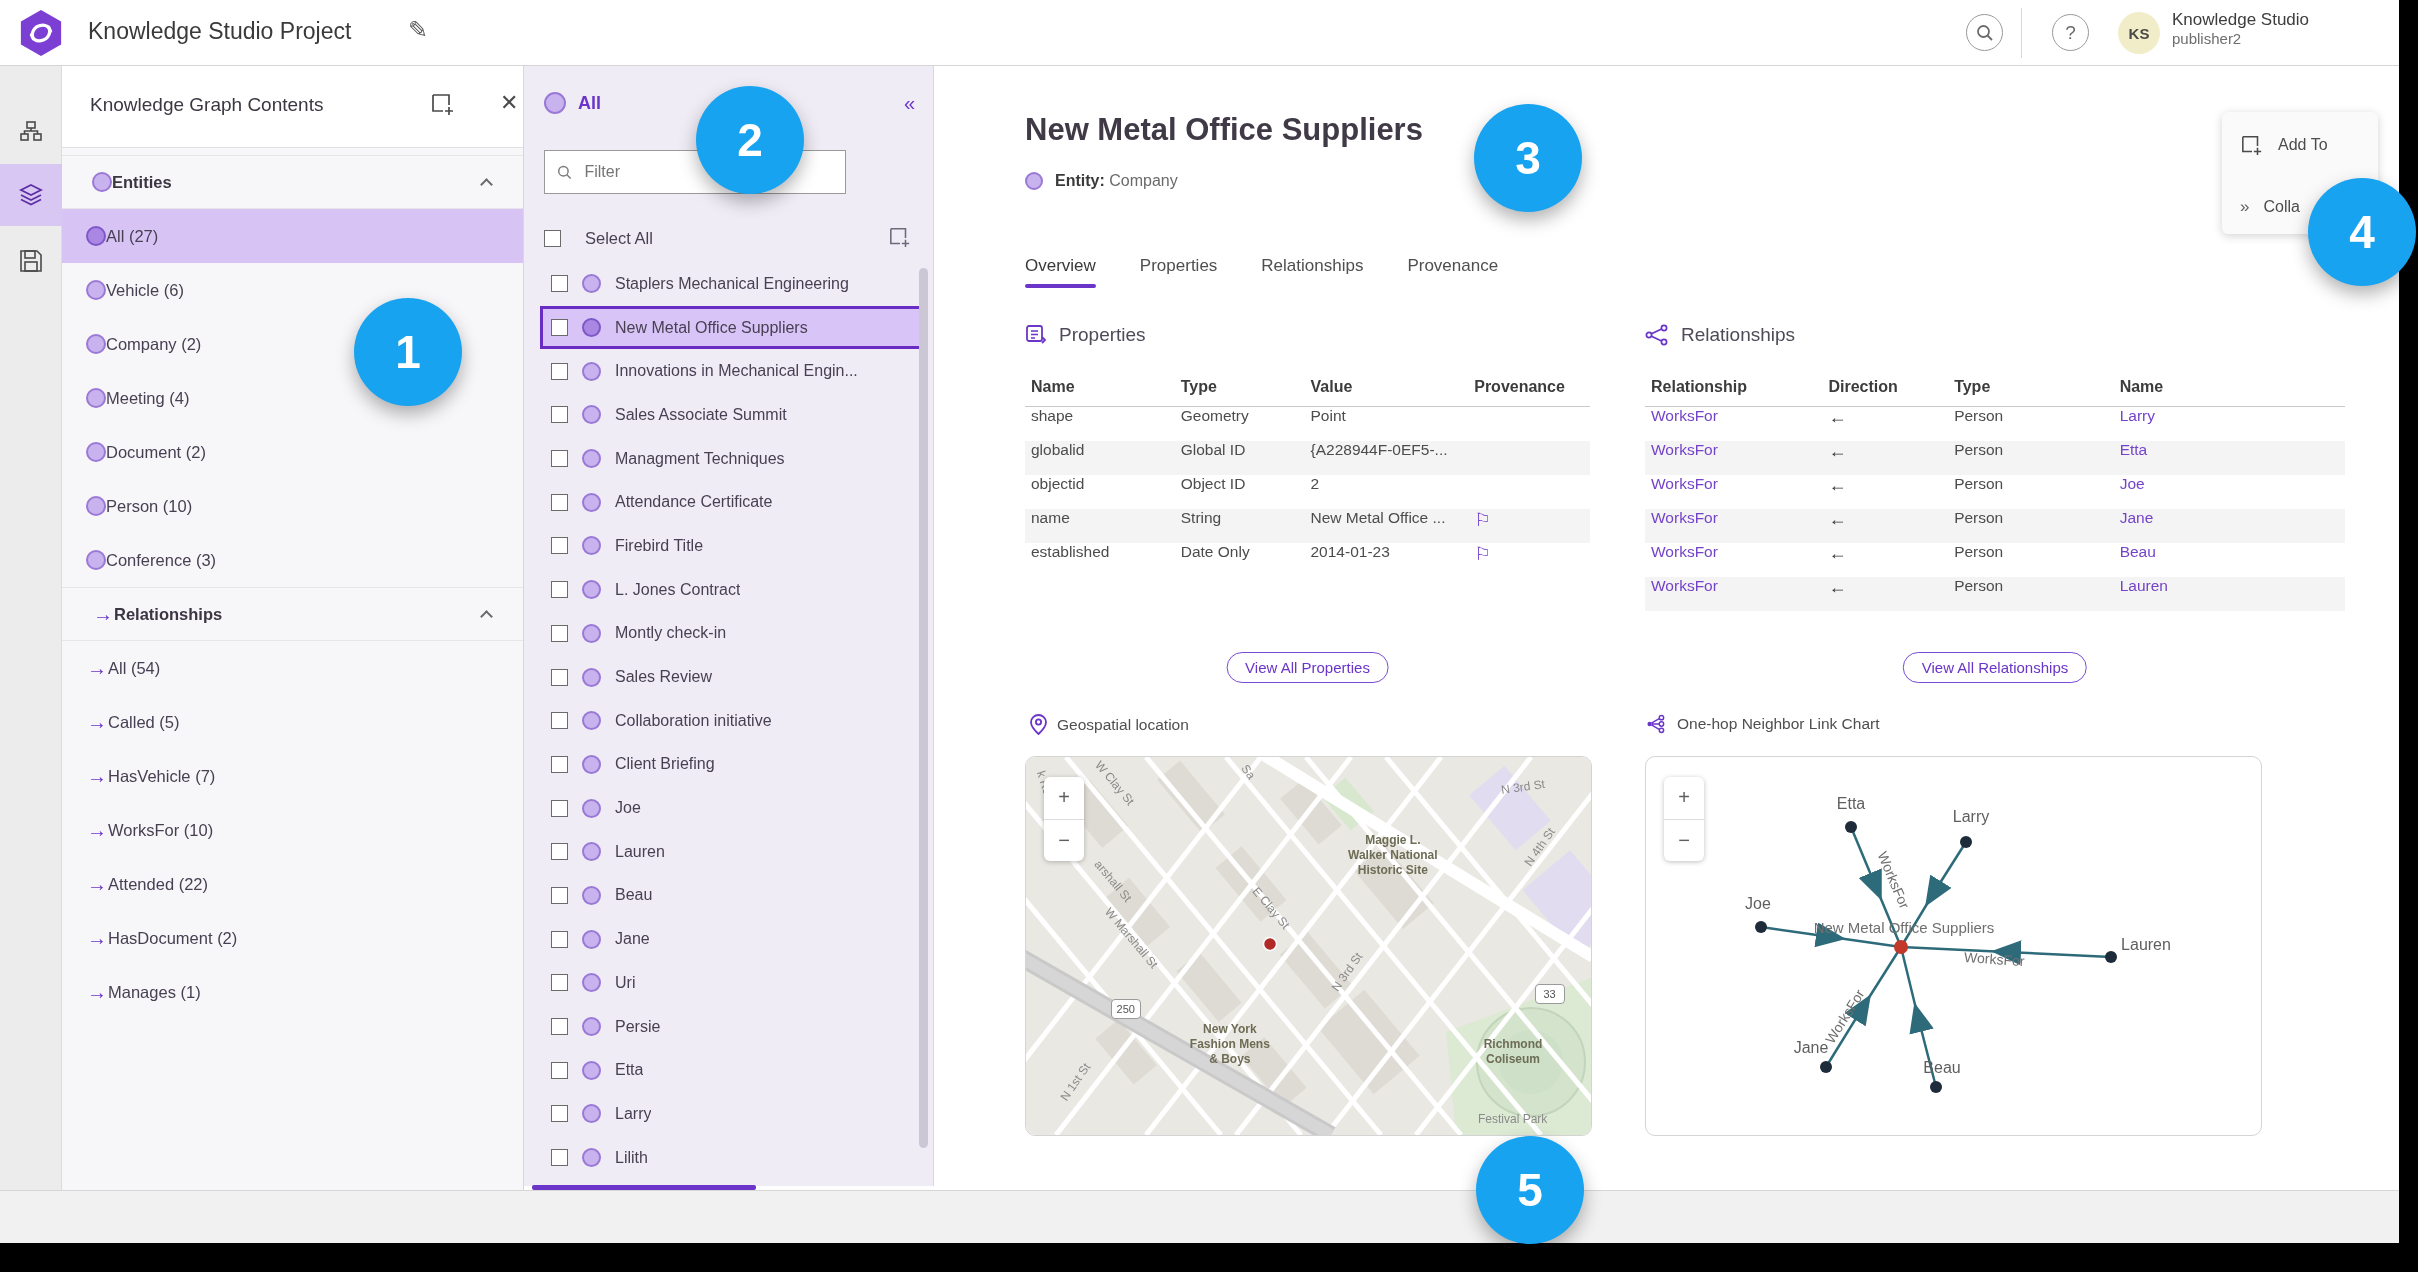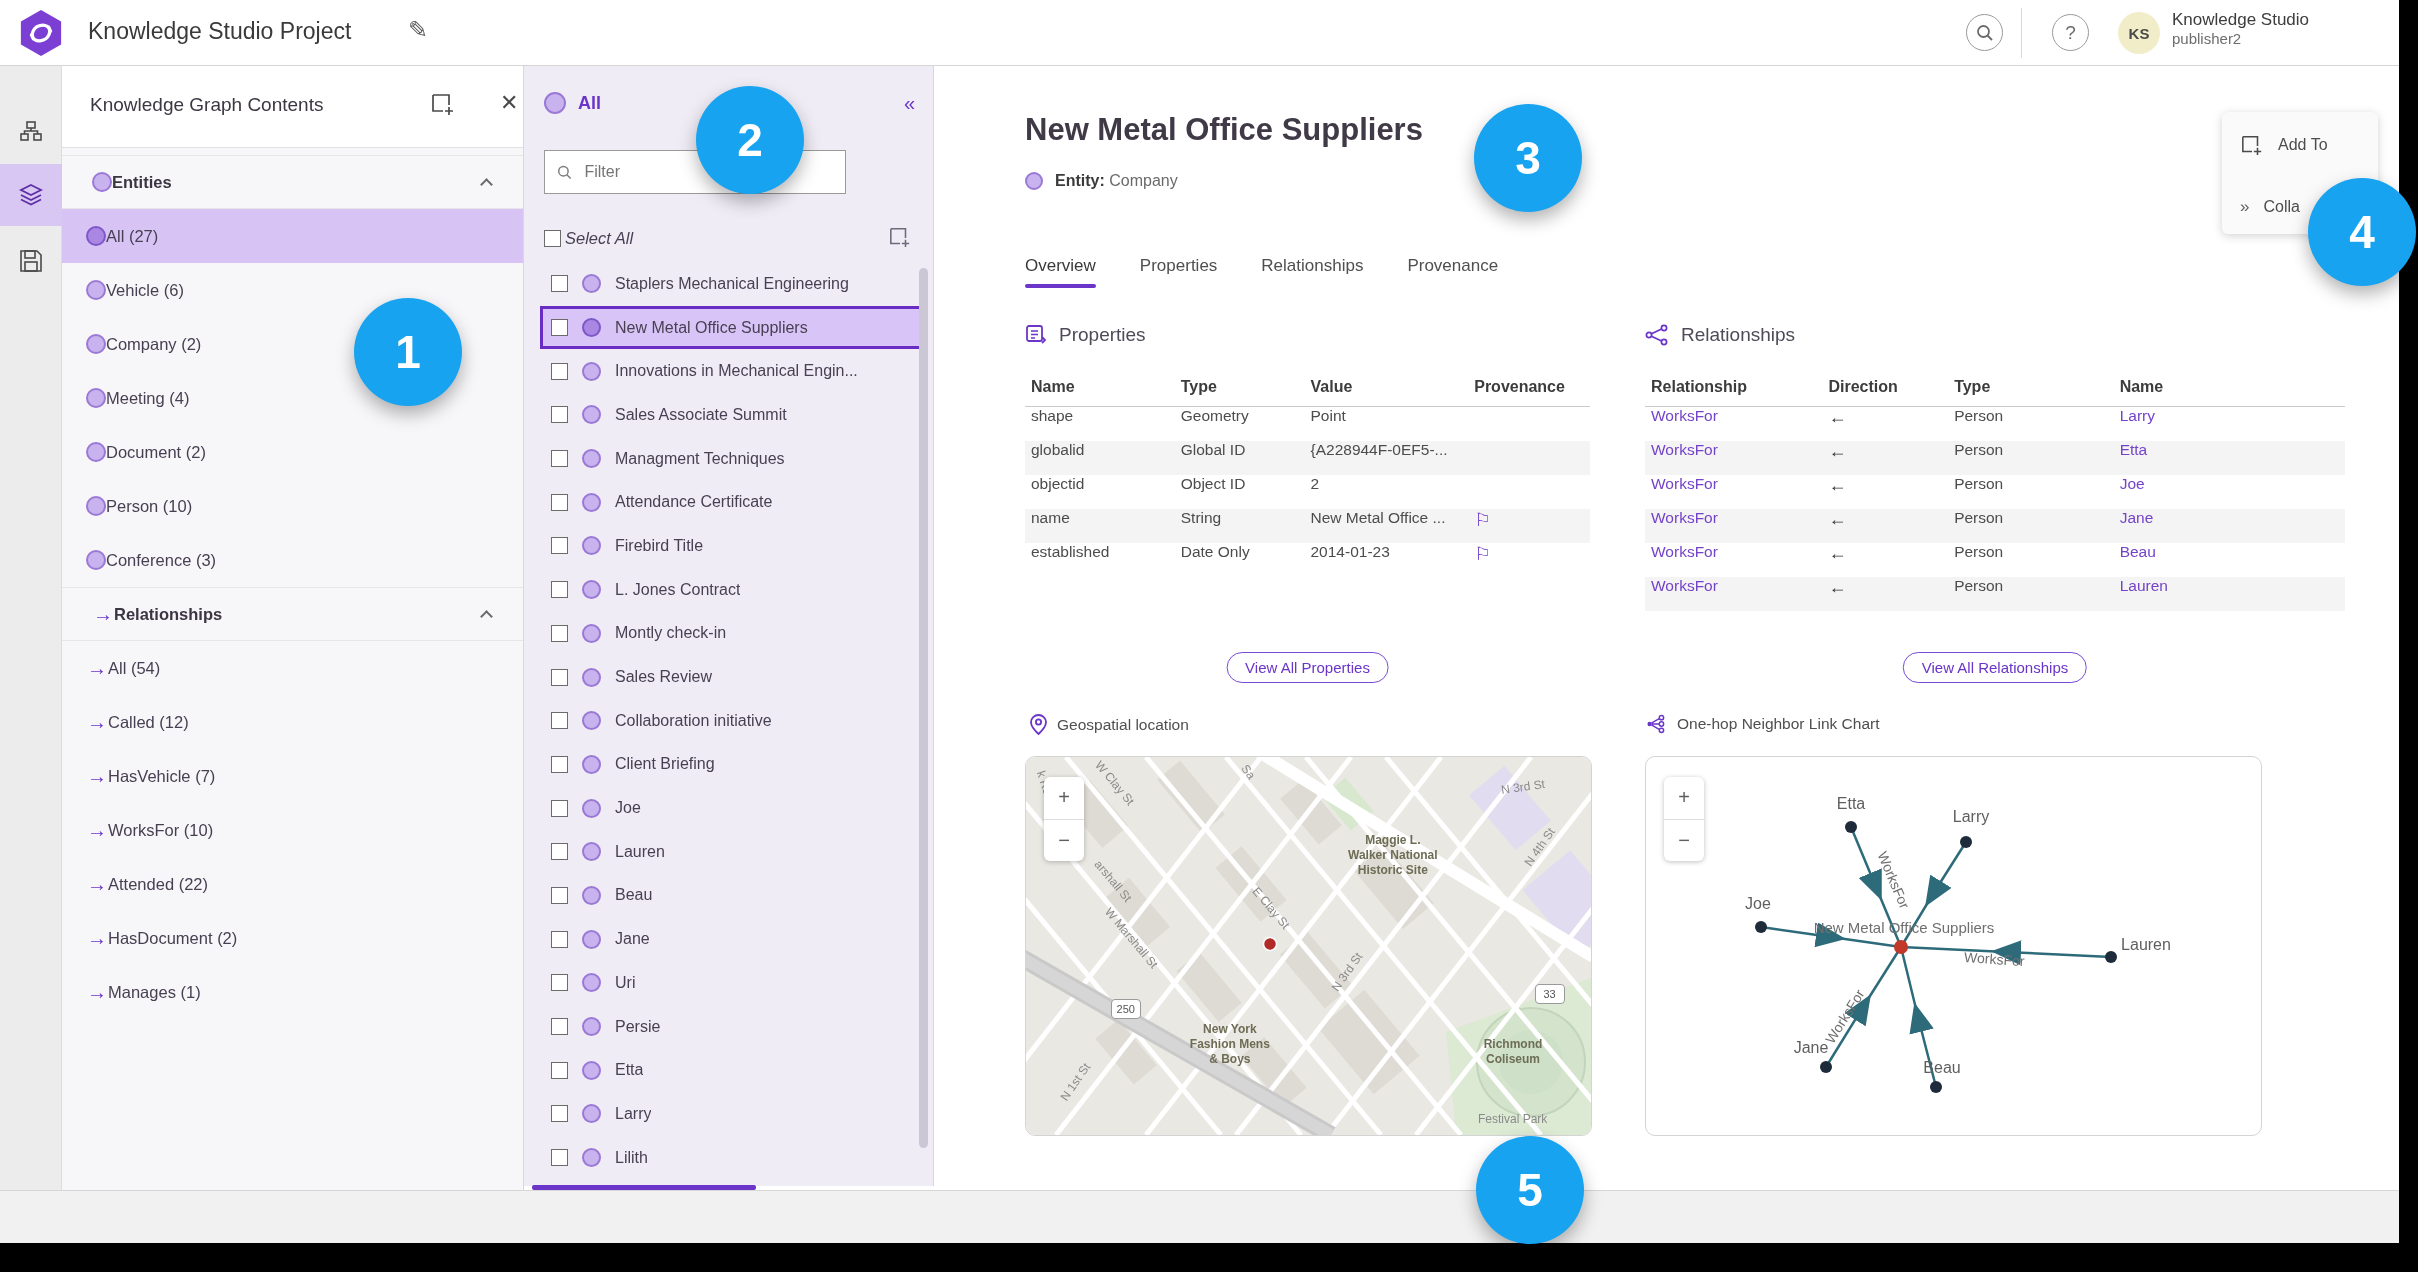--- a/index.html
+++ b/index.html
@@ -39,21 +39,21 @@
   .c-row .lbl{}
   .c-row.item{padding-left:24px;}
   .rel-arrow{color:#6a35c8;font-size:20px;width:22px;flex:none;text-align:center;}
 
   
   .listpanel{position:absolute;left:524px;top:66px;width:410px;height:1120px;background:#efecf6;border-right:1px solid #d8d8d8;}
   .lp-header{position:absolute;left:20px;top:26px;display:flex;align-items:center;gap:12px;font-size:18px;font-weight:bold;color:#6a35c8;}
   .lp-collapse{position:absolute;right:18px;top:26px;font-size:20px;color:#6a35c8;}
   .filter-box{position:absolute;left:20px;top:84px;width:302px;height:44px;background:#fff;border:1px solid #9a9a9a;display:flex;align-items:center;padding:0 12px;gap:10px;}
   .filter-box input{border:none;outline:none;font-size:16px;color:#555;width:100%;background:transparent;}
-  .selectall{position:absolute;left:20px;top:150px;width:372px;height:44px;display:flex;align-items:center;gap:4px;font-size:16.5px;color:#473f52;font-style:italic;}
+  .selectall{position:absolute;left:20px;top:150px;width:372px;height:44px;display:flex;align-items:center;gap:24px;font-size:16.5px;color:#473f52;}
   .sa-add{position:absolute;right:4px;top:10px;}
   .lp-rows{position:absolute;left:16px;top:196px;width:382px;}
   .lp-row{height:43.7px;display:flex;align-items:center;padding:0 8px;font-size:16px;color:#473f52;border:3px solid transparent;text-align:center;}
   .lp-row.selected{background:#d8c4f6;border-color:#6a2dc4;}
   .lp-row .cb{margin-right:14px;}
   .lp-row .lbl{margin-left:14px;white-space:nowrap;overflow:hidden;}
   .lp-row .circ{width:19px;height:19px;}
   .lp-row.selected .circ{background:#aa87e2;border-color:#7e57c8;}
   .cb{width:17px;height:17px;border:1.5px solid #6b6b6b;background:#fff;flex:none;}
   .lp-scroll{position:absolute;right:5px;top:202px;width:9px;height:880px;background:#cbc7d4;border-radius:5px;}
@@ -220,21 +220,21 @@
       </div>
       <div>
 
           <div class="c-row item">
             <span class="rel-arrow">→</span>
             <span class="lbl">All (54)</span>
           </div>
 
           <div class="c-row item">
             <span class="rel-arrow">→</span>
-            <span class="lbl">Called (12)</span>
+            <span class="lbl">Called (5)</span>
           </div>
 
           <div class="c-row item">
             <span class="rel-arrow">→</span>
             <span class="lbl">HasVehicle (7)</span>
           </div>
 
           <div class="c-row item">
             <span class="rel-arrow">→</span>
             <span class="lbl">WorksFor (10)</span>

